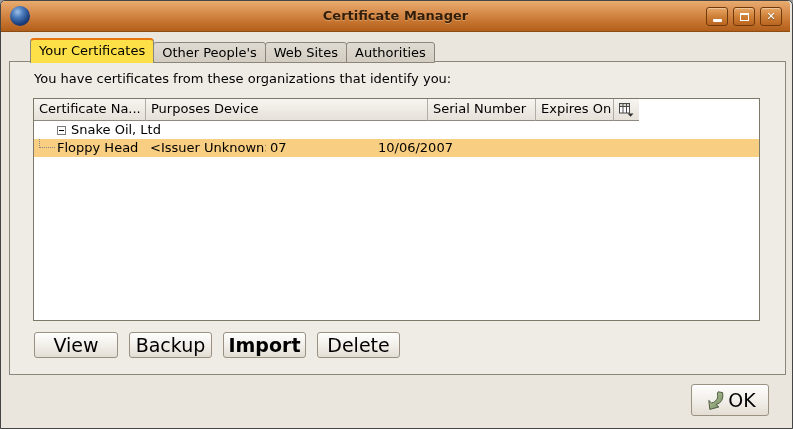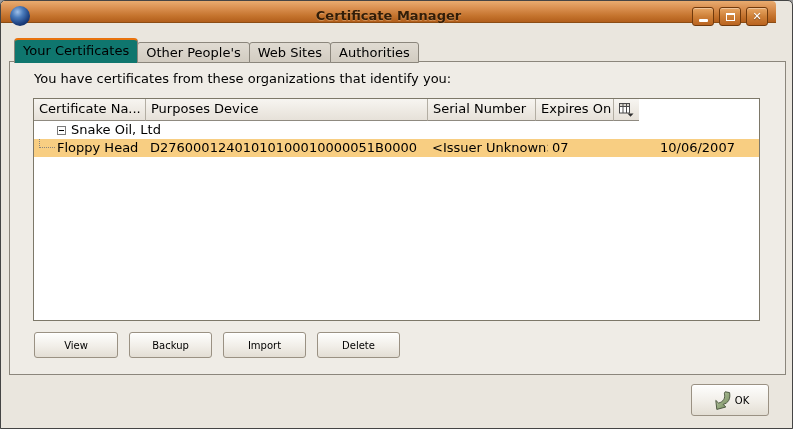--- a/index.html
+++ b/index.html
@@ -1,39 +1,39 @@
 <!DOCTYPE html>
 <html><head>
 <meta charset="utf-8">
 <style>
   html,body{margin:0;padding:0;background:#9a9a9a;font-family:"DejaVu Sans","Liberation Sans",sans-serif;}
   #window{position:relative;width:793px;height:429px;box-sizing:border-box;background:#EAE6DE;
           border:1px solid #454545;border-radius:5px 5px 0 0;overflow:hidden;font-size:13px;color:#000;}
   
-  .titlebar{position:absolute;left:0;top:0;right:16px;height:22px;box-sizing:border-box;
+  .titlebar{position:absolute;left:0;top:0;right:2px;height:31px;box-sizing:border-box;
             background:linear-gradient(#E9AC70 0%,#D98F4F 35%,#C5742E 70%,#B25E1B 100%);
             border-bottom:1px solid #8C4D14;border-radius:4px 4px 0 0;}
   .win-icon{position:absolute;left:9px;top:5px;width:20px;height:20px;border-radius:50%;
             background:radial-gradient(circle at 38% 30%,#9FC0E8 0%,#4A7BBB 30%,#1C3F7E 65%,#0B1C44 100%);}
   .title{position:absolute;left:0;right:0;top:0;height:30px;line-height:30px;text-align:center;
          font-weight:bold;color:#321D08;text-shadow:0 1px 0 rgba(255,220,180,.35);}
   .tb-btns{position:absolute;right:8px;top:6px;display:flex;gap:5px;}
   .tbtn{width:22px;height:19px;box-sizing:border-box;border:1px solid #713A0C;border-radius:3px;
         background:linear-gradient(#E8A765 0%,#CE8038 50%,#BA6420 100%);
         box-shadow:inset 0 1px 0 rgba(255,255,255,.35);display:flex;align-items:center;justify-content:center;
         color:#fff;font-size:11px;font-weight:bold;cursor:default;}
   .min-glyph{width:9px;height:3px;background:#fff;border-radius:1px;margin-top:7px;}
   .max-glyph{width:9px;height:8px;box-sizing:border-box;border:1px solid #fff;border-top-width:2px;}
   .close-glyph{text-shadow:0 1px 1px rgba(0,0,0,.4);}
   
   .tabs{position:absolute;left:13px;top:37px;display:flex;align-items:flex-end;z-index:3;}
   .tab{height:21px;line-height:20px;box-sizing:border-box;padding:0 8px;margin-left:-1px;
        background:linear-gradient(#E0DBD2 0%,#D2CCC1 100%);border:1px solid #8B867C;
        border-radius:3px 3px 0 0;white-space:nowrap;cursor:default;}
-  .tab.active{height:25px;line-height:21px;margin-left:0;background:#0f766e;border-bottom:none;
+  .tab.active{height:25px;line-height:21px;margin-left:16px;background:#fde047;border-bottom:none;
        border-top:2px solid #E8720C;border-radius:4px 4px 0 0;position:relative;z-index:4;}
   
   .panel{position:absolute;left:8px;top:60px;width:777px;height:314px;box-sizing:border-box;
          border:1px solid #8B867C;background:#EFECE6;z-index:1;}
   .intro{position:absolute;left:33px;top:70px;z-index:2;}
   
   .table{position:absolute;left:32px;top:97px;width:727px;height:223px;box-sizing:border-box;
          border:1px solid #7D7869;background:#fff;z-index:2;overflow:hidden;}
   .thead{display:flex;height:22px;}
   .th{box-sizing:border-box;height:22px;line-height:20px;padding-left:5px;white-space:nowrap;overflow:hidden;
@@ -50,23 +50,23 @@
   .cell{box-sizing:border-box;height:18px;overflow:hidden;padding-left:4px;}
   .cell.n1{width:112px;padding-left:23px;position:relative;}
   .treeline{position:absolute;left:5px;top:-5px;width:15px;height:13px;
             border-left:1px dotted #8A857C;border-bottom:1px dotted #8A857C;}
   .cell.n2{width:282px;}.cell.n3{width:120px;}.cell.n4{width:108px;}.cell.n5{width:78px;}
   
   .actions{position:absolute;left:33px;top:331px;display:flex;gap:11px;z-index:2;}
   .btn{height:26px;box-sizing:border-box;border:1px solid #9A9183;border-radius:3px;
        background:linear-gradient(#FEFEFD 0%,#F1EEE8 55%,#E3DED4 100%);
        box-shadow:inset 0 1px 0 rgba(255,255,255,.85);
-       font-family:inherit;font-size:10px;color:#000;display:flex;align-items:center;justify-content:center;
+       font-family:inherit;font-size:19px;color:#000;display:flex;align-items:center;justify-content:center;
        cursor:default;padding:0;}
-  .a1{width:84px;}.a2{width:83px;}.a3{width:84px;}.a4{width:83px;}.a5{width:83px;}
+  .a1{width:84px;}.a2{width:83px;}.a3{width:84px;}.a4{width:83px;font-weight:bold;}.a5{width:83px;}
   .ok-btn{position:absolute;left:690px;top:383px;width:78px;height:32px;gap:3px;}
 </style>
 </head>
 <body>
 
 <div id="window">
 
   <div class="titlebar">
     <span class="win-icon"></span>
     <div class="title">Certificate Manager</div>
@@ -109,21 +109,20 @@
           <path d="M8.5 10.5 L14.5 10.5 L11.5 13.8 Z" fill="#2F2F2F"></path>
         </svg>
       </div>
     </div>
     <div class="tbody">
       <div class="row group">
         <span class="expander"></span><span>Snake Oil, Ltd</span>
       </div>
       <div class="row cert">
         <div class="cell n1"><span class="treeline"></span><span>Floppy Head</span></div>
-        <div class="cell n2">D27600012401010100010000051B0000</div>
         <div class="cell n3">&lt;Issuer Unknown&gt;</div>
         <div class="cell n4">07</div>
         <div class="cell n5">10/06/2007</div>
       </div>
     </div>
   </div>
 
   <div class="actions">
     <button class="btn a1">View</button>
     <button class="btn a2">Backup</button>

